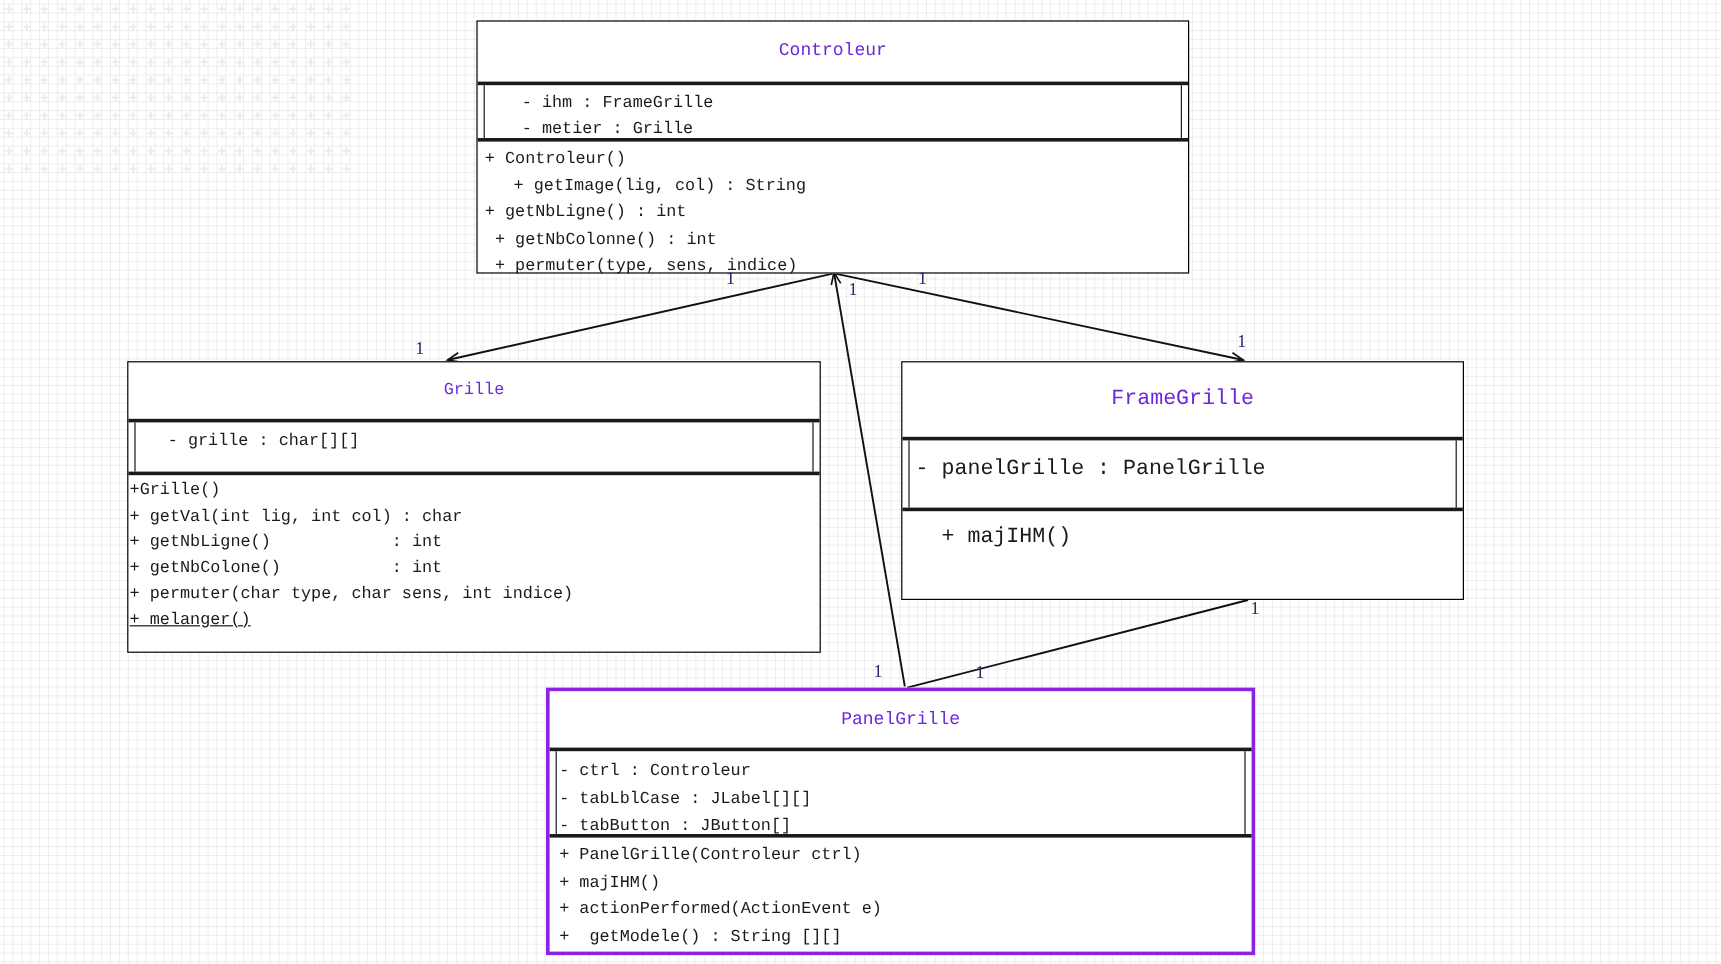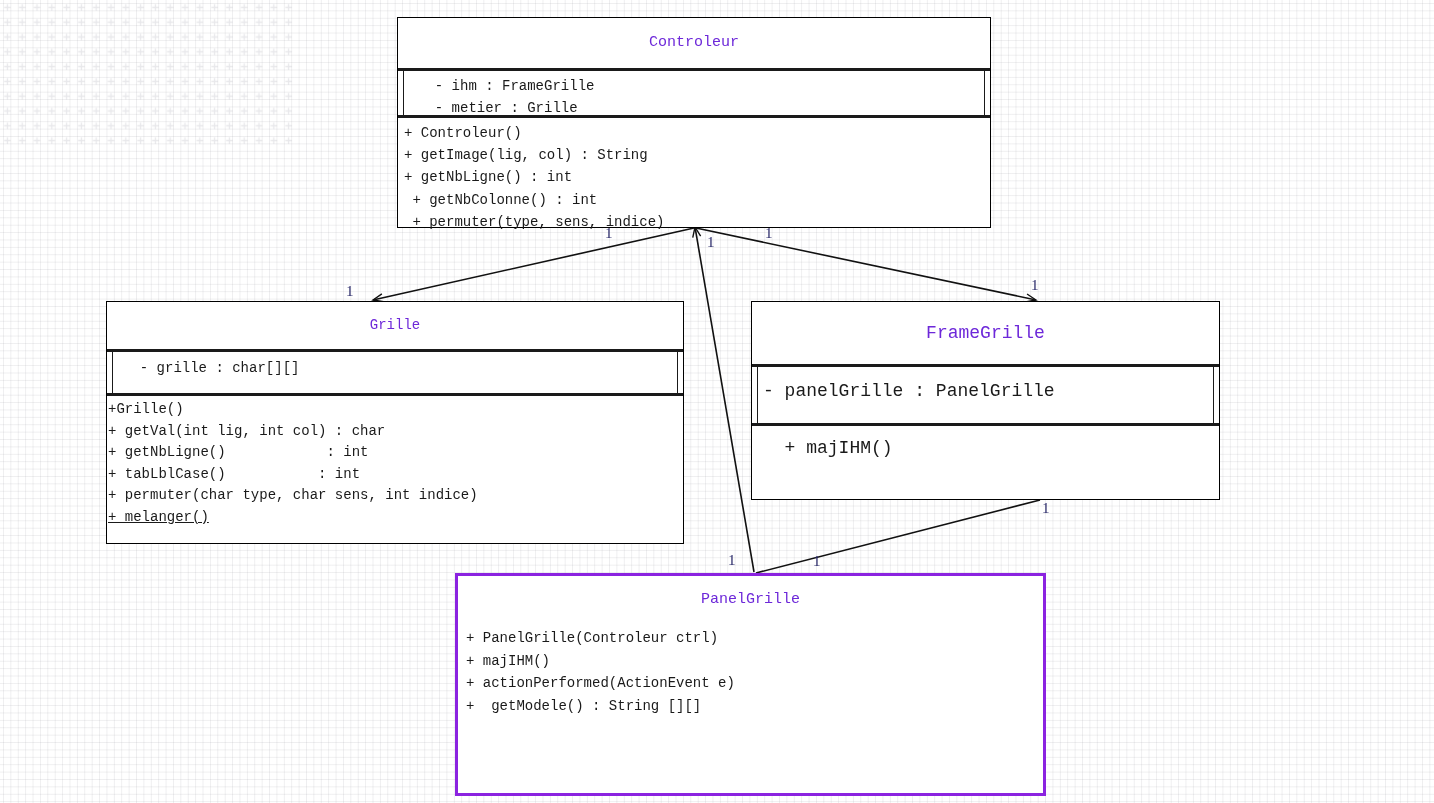--- a/index.html
+++ b/index.html
@@ -134,54 +134,59 @@
   <div class="mult" style="left:813px; top:553px;">1</div>
 
   <div class="umlbox" style="left:397px; top:17px; width:594px; height:211px;">
     <div class="uml-title" style="font-size:15px; height:50px; line-height:50px;">Controleur</div>
     <div class="uml-attrs" style="height:50px; padding:4px 0 0 0;">
       <div class="uml-line" style="font-size:14px; padding-left:20px; line-height:22px;">  - ihm : FrameGrille</div>
       <div class="uml-line" style="font-size:14px; padding-left:20px; line-height:22px;">  - metier : Grille</div>
     </div>
     <div class="uml-ops" style="padding:4px 0 0 6px;">
       <div class="uml-line" style="font-size:14px; line-height:22.2px;">+ Controleur()</div>
-      <div class="uml-line" style="font-size:14px; line-height:22.2px;">+ getImage(lig, col) : String</div>
+      <div class="uml-line" style="font-size:14px; line-height:22.2px;margin-left:24px;">+ getImage(lig, col) : String</div>
       <div class="uml-line" style="font-size:14px; line-height:22.2px;">+ getNbLigne() : int</div>
       <div class="uml-line" style="font-size:14px; line-height:22.2px;"> + getNbColonne() : int</div>
       <div class="uml-line" style="font-size:14px; line-height:22.2px;"> + permuter(type, sens, indice)</div>
     </div>
   </div>
 
   <div class="umlbox" style="left:106px; top:301px; width:578px; height:243px;">
     <div class="uml-title" style="font-size:14px; height:47px; line-height:47px;">Grille</div>
     <div class="uml-attrs" style="height:47px; padding:6px 0 0 0;">
       <div class="uml-line" style="font-size:14px; padding-left:16px; line-height:20px;">  - grille : char[][]</div>
     </div>
     <div class="uml-ops" style="padding:3px 0 0 1px;">
       <div class="uml-line" style="font-size:14px; line-height:21.5px;">+Grille()</div>
       <div class="uml-line" style="font-size:14px; line-height:21.5px;">+ getVal(int lig, int col) : char</div>
       <div class="uml-line" style="font-size:14px; line-height:21.5px;">+ getNbLigne()            : int</div>
-      <div class="uml-line" style="font-size:14px; line-height:21.5px;">+ tabLblCase()           : int</div>
+      <div class="uml-line" style="font-size:14px; line-height:21.5px;">+ getNbColone()           : int</div>
       <div class="uml-line" style="font-size:14px; line-height:21.5px;">+ permuter(char type, char sens, int indice)</div>
       <div class="uml-line" style="font-size:14px; line-height:21.5px;text-decoration:underline;">+ melanger()</div>
     </div>
   </div>
 
   <div class="umlbox" style="left:751px; top:301px; width:469px; height:199px;">
     <div class="uml-title" style="font-size:18px; height:62px; line-height:62px;">FrameGrille</div>
     <div class="uml-attrs" style="height:62px; padding:11px 0 0 0;">
       <div class="uml-line" style="font-size:18px; padding-left:11px; line-height:27px;">- panelGrille : PanelGrille</div>
     </div>
     <div class="uml-ops" style="padding:8px 0 0 11px;">
       <div class="uml-line" style="font-size:18px; line-height:29px;">  + majIHM()</div>
     </div>
   </div>
 
   <div class="umlbox accent" style="left:455px; top:573px; width:591px; height:223px;">
     <div class="uml-title" style="font-size:15px; height:47px; line-height:47px;">PanelGrille</div>
+    <div class="uml-attrs" style="height:75px; padding:6px 0 0 0;">
+      <div class="uml-line" style="font-size:14px; padding-left:8px; line-height:23px;">- ctrl : Controleur</div>
+      <div class="uml-line" style="font-size:14px; padding-left:8px; line-height:23px;">- tabLblCase : JLabel[][]</div>
+      <div class="uml-line" style="font-size:14px; padding-left:8px; line-height:23px;">- tabButton : JButton[]</div>
+    </div>
     <div class="uml-ops" style="padding:4px 0 0 8px;">
       <div class="uml-line" style="font-size:14px; line-height:22.6px;">+ PanelGrille(Controleur ctrl)</div>
       <div class="uml-line" style="font-size:14px; line-height:22.6px;">+ majIHM()</div>
       <div class="uml-line" style="font-size:14px; line-height:22.6px;">+ actionPerformed(ActionEvent e)</div>
       <div class="uml-line" style="font-size:14px; line-height:22.6px;">+  getModele() : String [][]</div>
     </div>
   </div>
 
 </div>
 

